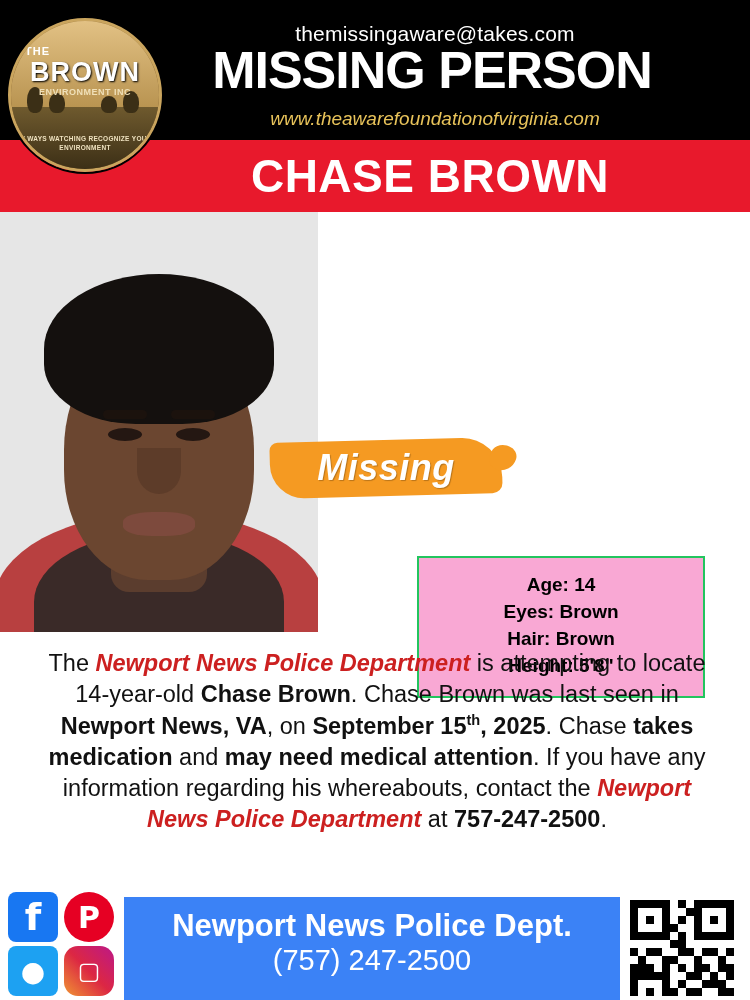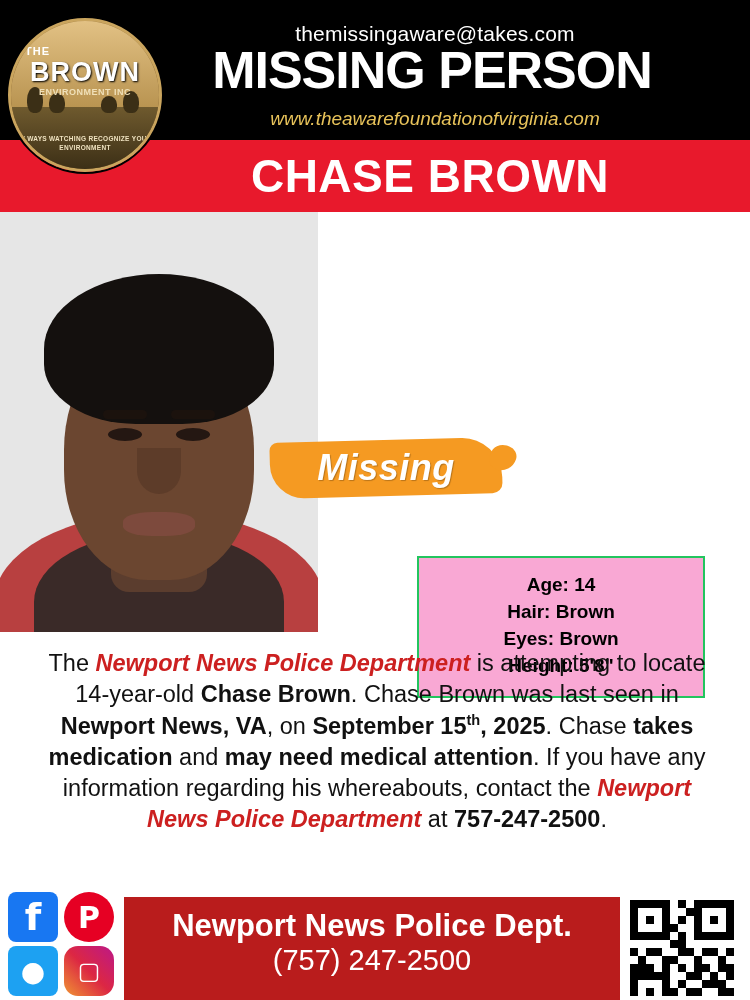--- a/index.html
+++ b/index.html
@@ -204,21 +204,21 @@
     display:grid;grid-template-columns:52px 52px;grid-gap:4px;
   }
   .sicon{width:50px;height:50px;border-radius:10px;display:flex;align-items:center;justify-content:center;color:#fff;font-weight:bold;font-size:30px;font-family:"DejaVu Sans",sans-serif;}
   .s-fb{background:#1877f2;border-radius:8px;font-size:38px;line-height:1;}
   .s-pin{background:#e60023;border-radius:50%;font-size:30px;}
   .s-tw{background:#1da1f2;border-radius:8px;font-size:28px;}
   .s-ig{background:linear-gradient(45deg,#f09433,#dc2743,#bc1888);border-radius:14px;font-size:24px;}
 
   .footbar{
     position:absolute;left:124px;right:130px;bottom:0;top:2px;
-    background:#b91c1c;
+    background:#3b82f6;
     color:#fff;
     text-align:center;
     padding-top:12px;
     box-sizing:border-box;
   }
   .footbar .dept{font-size:31px;font-weight:bold;line-height:1.1;}
   .footbar .phone{font-size:29px;font-weight:normal;line-height:1.2;}
 
   .qr{
     position:absolute;right:8px;bottom:4px;
@@ -273,22 +273,22 @@
       <div class="ph-mouth"></div>
     </div>
 
     <div class="missing-stamp">
       <div class="stamp-brush"></div>
       <div class="stamp-text">Missing</div>
     </div>
 
     <div class="details">
       <div>Age: 14</div>
+      <div>Eyes: Brown</div>
       <div>Hair:  Brown</div>
-      <div>Eyes: Brown</div>
       <div>Height: 5'8"</div>
     </div>
   </div>
 
   <div class="bodytext">
     <span>The </span><span class="red">Newport News Police Department</span><span> is attempting to locate 14-year-old </span><b>Chase Brown</b><span>. Chase Brown was last seen in </span><b>Newport News, VA</b><span>, on </span><b>September 15</b><b><sup>th</sup></b><b>, 2025</b><span>. Chase </span><b>takes medication</b><span> and </span><b>may need medical attention</b><span>. If you have any information regarding his whereabouts, contact the </span><span class="red">Newport News Police Department</span><span> at </span><b>757-247-2500</b><span>.</span>
   </div>
 
   <div class="footer">
     <div class="socials">

